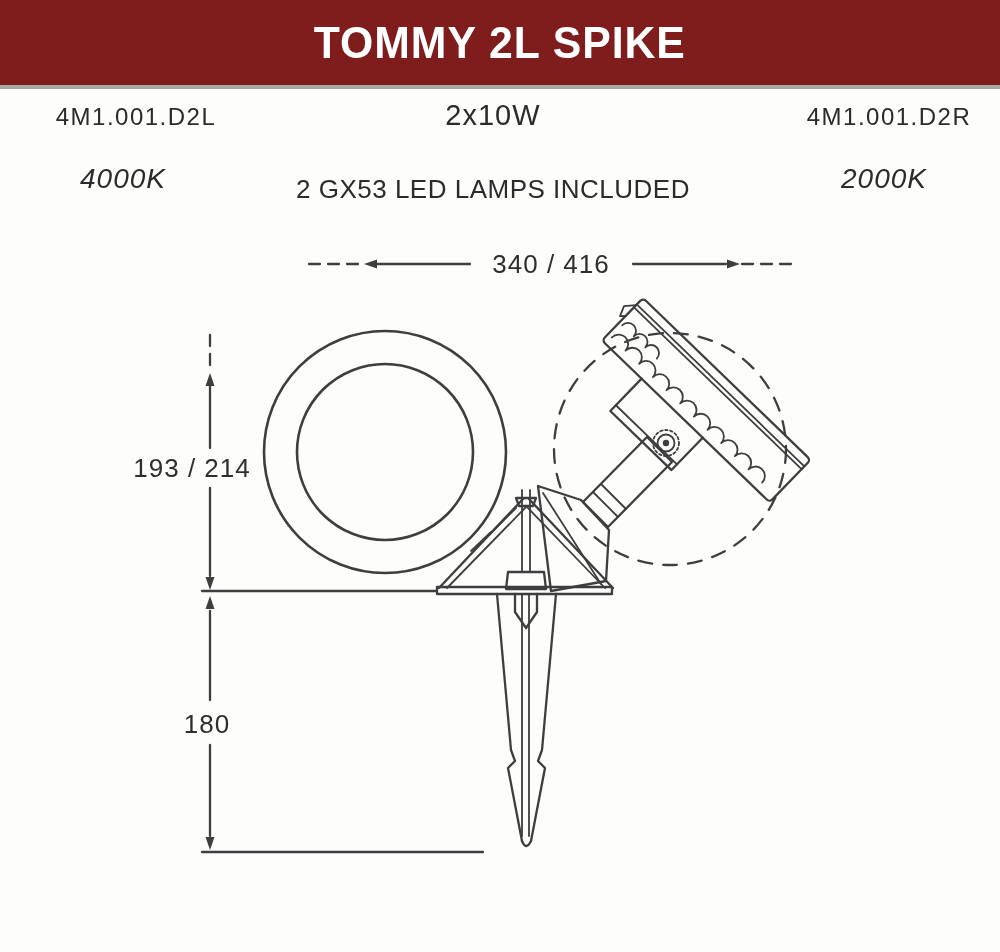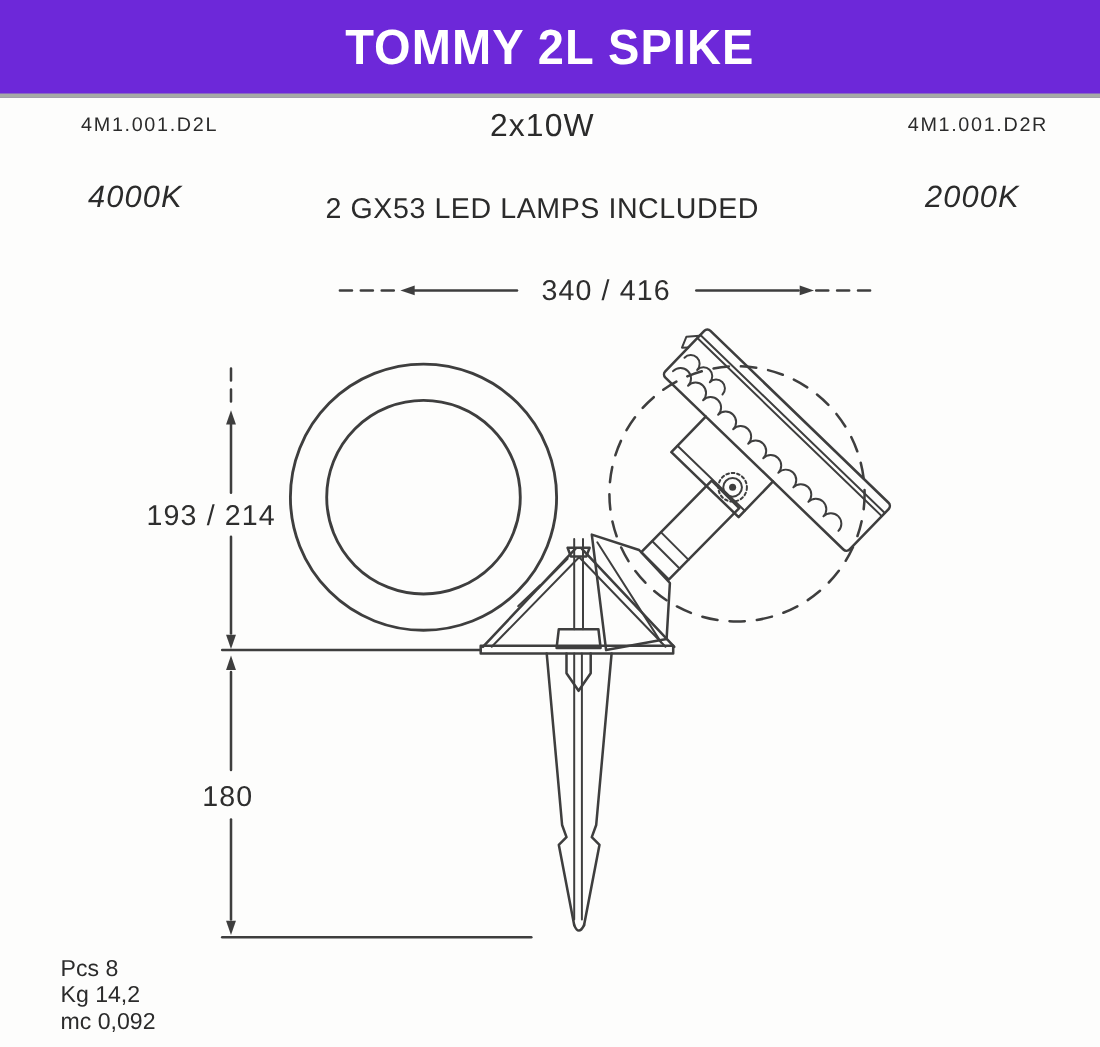--- a/index.html
+++ b/index.html
@@ -3,29 +3,29 @@
 <meta charset="utf-8">
 <style>
   html,body{margin:0;padding:0;background:#ffffff;}
   .sheet{
     position:relative;width:1000px;height:952px;margin:0 auto;
     background:#fdfdfc;font-family:"Liberation Sans",sans-serif;
     color:#2b2b2b;overflow:hidden;
   }
   .banner{
     position:absolute;top:0;left:0;width:100%;height:89px;
-    background:#6d28d9;border-bottom:4px solid #a6aaa6;
+    background:#7f1d1d;border-bottom:4px solid #a6aaa6;
     display:flex;align-items:center;justify-content:center;box-sizing:border-box;
   }
   .banner .title{
     color:#ffffff;font-size:45px;font-weight:700;letter-spacing:1px;
     transform:scaleX(0.95);white-space:nowrap;
   }
   .pos{position:absolute;transform:translateX(-50%);white-space:nowrap;}
-  .code{font-size:18px;letter-spacing:1.5px;}
+  .code{font-size:24px;letter-spacing:1.5px;}
   .power{font-size:29px;font-weight:400;letter-spacing:1px;}
   .temp{font-size:28px;font-style:italic;letter-spacing:1px;}
   .lamps{font-size:26px;letter-spacing:0.5px;}
   .packaging{position:absolute;left:55px;top:869px;font-size:21px;line-height:24px;}
   svg.drawing{position:absolute;left:0;top:0;}
   svg .ln{fill:none;stroke:#3e3e3e;stroke-width:2.3;stroke-linecap:round;stroke-linejoin:round;}
   svg .thin{stroke-width:1.8;}
   svg .dash{stroke-dasharray:11 8;}
   svg .cdash{stroke-dasharray:14 11;}
   svg .arrow{fill:#3e3e3e;stroke:none;}
@@ -128,19 +128,14 @@
 
     <g>
       <path class="ln" d="M515,594 V612 L526,628 L537,612 V594"></path>
       <path class="ln thin" d="M522,594 V836 M529,594 V836"></path>
       <path class="ln" d="M497,594 L511,750 L515,761 L508,768 L522,841"></path>
       <path class="ln" d="M556,594 L542,750 L538,761 L545,768 L531,841"></path>
       <path class="ln" d="M522,841 Q526,851 531,841"></path>
     </g>
   </svg>
 
-  <div class="packaging">
-    <div>Pcs 8</div>
-    <div>Kg 14,2</div>
-    <div>mc 0,092</div>
-  </div>
 
 </div>
 
 </body></html>

